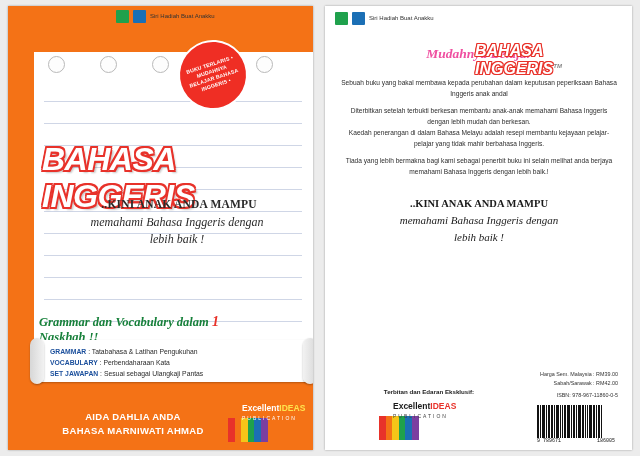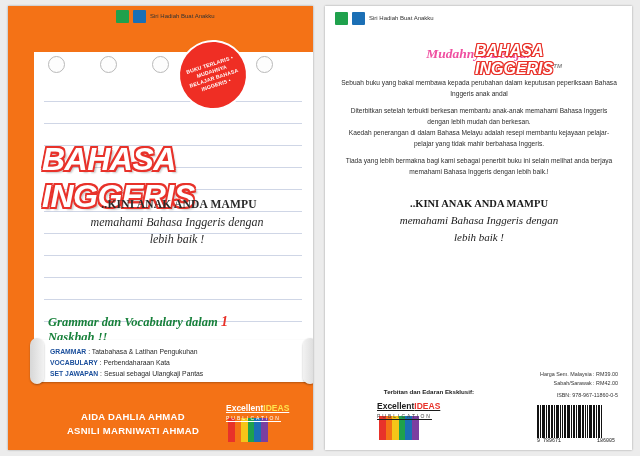--- a/index.html
+++ b/index.html
@@ -97,21 +97,21 @@
     position:absolute;left:56px;top:192px;width:230px;text-align:center;
     font-family:"Liberation Serif", serif;
     font-weight:bold;font-size:11.5px;color:#2b2b2b;letter-spacing:.2px;
   }
   .sub2{
     position:absolute;left:46px;top:208px;width:246px;text-align:center;
     font-family:"Liberation Serif", serif;
     font-style:italic;font-size:12px;color:#2b2b2b;line-height:1.45;
   }
   .greenbar{
-    position:absolute;left:40px;top:312px;width:226px;height:22px;
+    position:absolute;left:31px;top:312px;width:226px;height:22px;
     display:flex;align-items:center;justify-content:flex-end;
   }
   .greenbar span{
     font-family:"Liberation Serif", serif;
     font-weight:bold;font-style:italic;font-size:12.5px;color:#17803a;
   }
   .greenbar span .num{color:#e8322a;font-size:14px;}
   .scroll{
     position:absolute;left:26px;top:334px;width:279px;height:42px;
     background:#ffffff;border-radius:3px;
@@ -137,22 +137,22 @@
   }
   .logo-badge{
     position:absolute;width:68px;height:40px;
   }
   .logo-badge .fan{
     position:absolute;left:2px;top:14px;width:40px;height:24px;
     display:flex;gap:0;
   }
   .logo-badge .fan b{display:block;width:6.6px;height:24px;}
   .logo-badge .txt{
-    position:absolute;left:0;top:0;width:68px;
-    font-size:8.5px;font-weight:bold;color:#1b1b1b;line-height:1.05;text-decoration:underline;
+    position:absolute;left:16px;top:0;width:68px;
+    font-size:8.5px;font-weight:bold;color:#1b1b1b;line-height:1.05;
   }
   .logo-badge .txt .i{color:#e8322a;}
   .logo-badge .txt .s{font-size:5px;font-weight:normal;color:#444;letter-spacing:2px;}
   .logo-front{left:218px;top:398px;}
   .logo-front .txt{color:#ffffff;}
   .logo-front .txt .i{color:#ffe44d;}
   .logo-front .txt .s{color:#ffffff;}
 
   
   .back{
@@ -290,22 +290,22 @@
         <li>
           <b>VOCABULARY</b><span> : </span><span>Perbendaharaan Kata</span>
         </li>
         <li>
           <b>SET JAWAPAN</b><span> : </span><span>Sesuai sebagai Ulangkaji Pantas</span>
         </li>
       </ul>
     </div>
 
     <div class="authors">
-      <div>AIDA DAHLIA AHMAD</div>
-      <div>ASNILI MARNIWATI AHMAD</div>
+      <div>AIDA DAHLIA ANDA</div>
+      <div>BAHASA MARNIWATI AHMAD</div>
     </div>
 
     <div class="logo-badge logo-front">
       <div class="fan">
         <b style="background:#e8322a"></b>
           <b style="background:#f47216"></b>
           <b style="background:#f5c518"></b>
           <b style="background:#1fa14c"></b>
           <b style="background:#1b6fb5"></b>
           <b style="background:#7b3fa0"></b>

